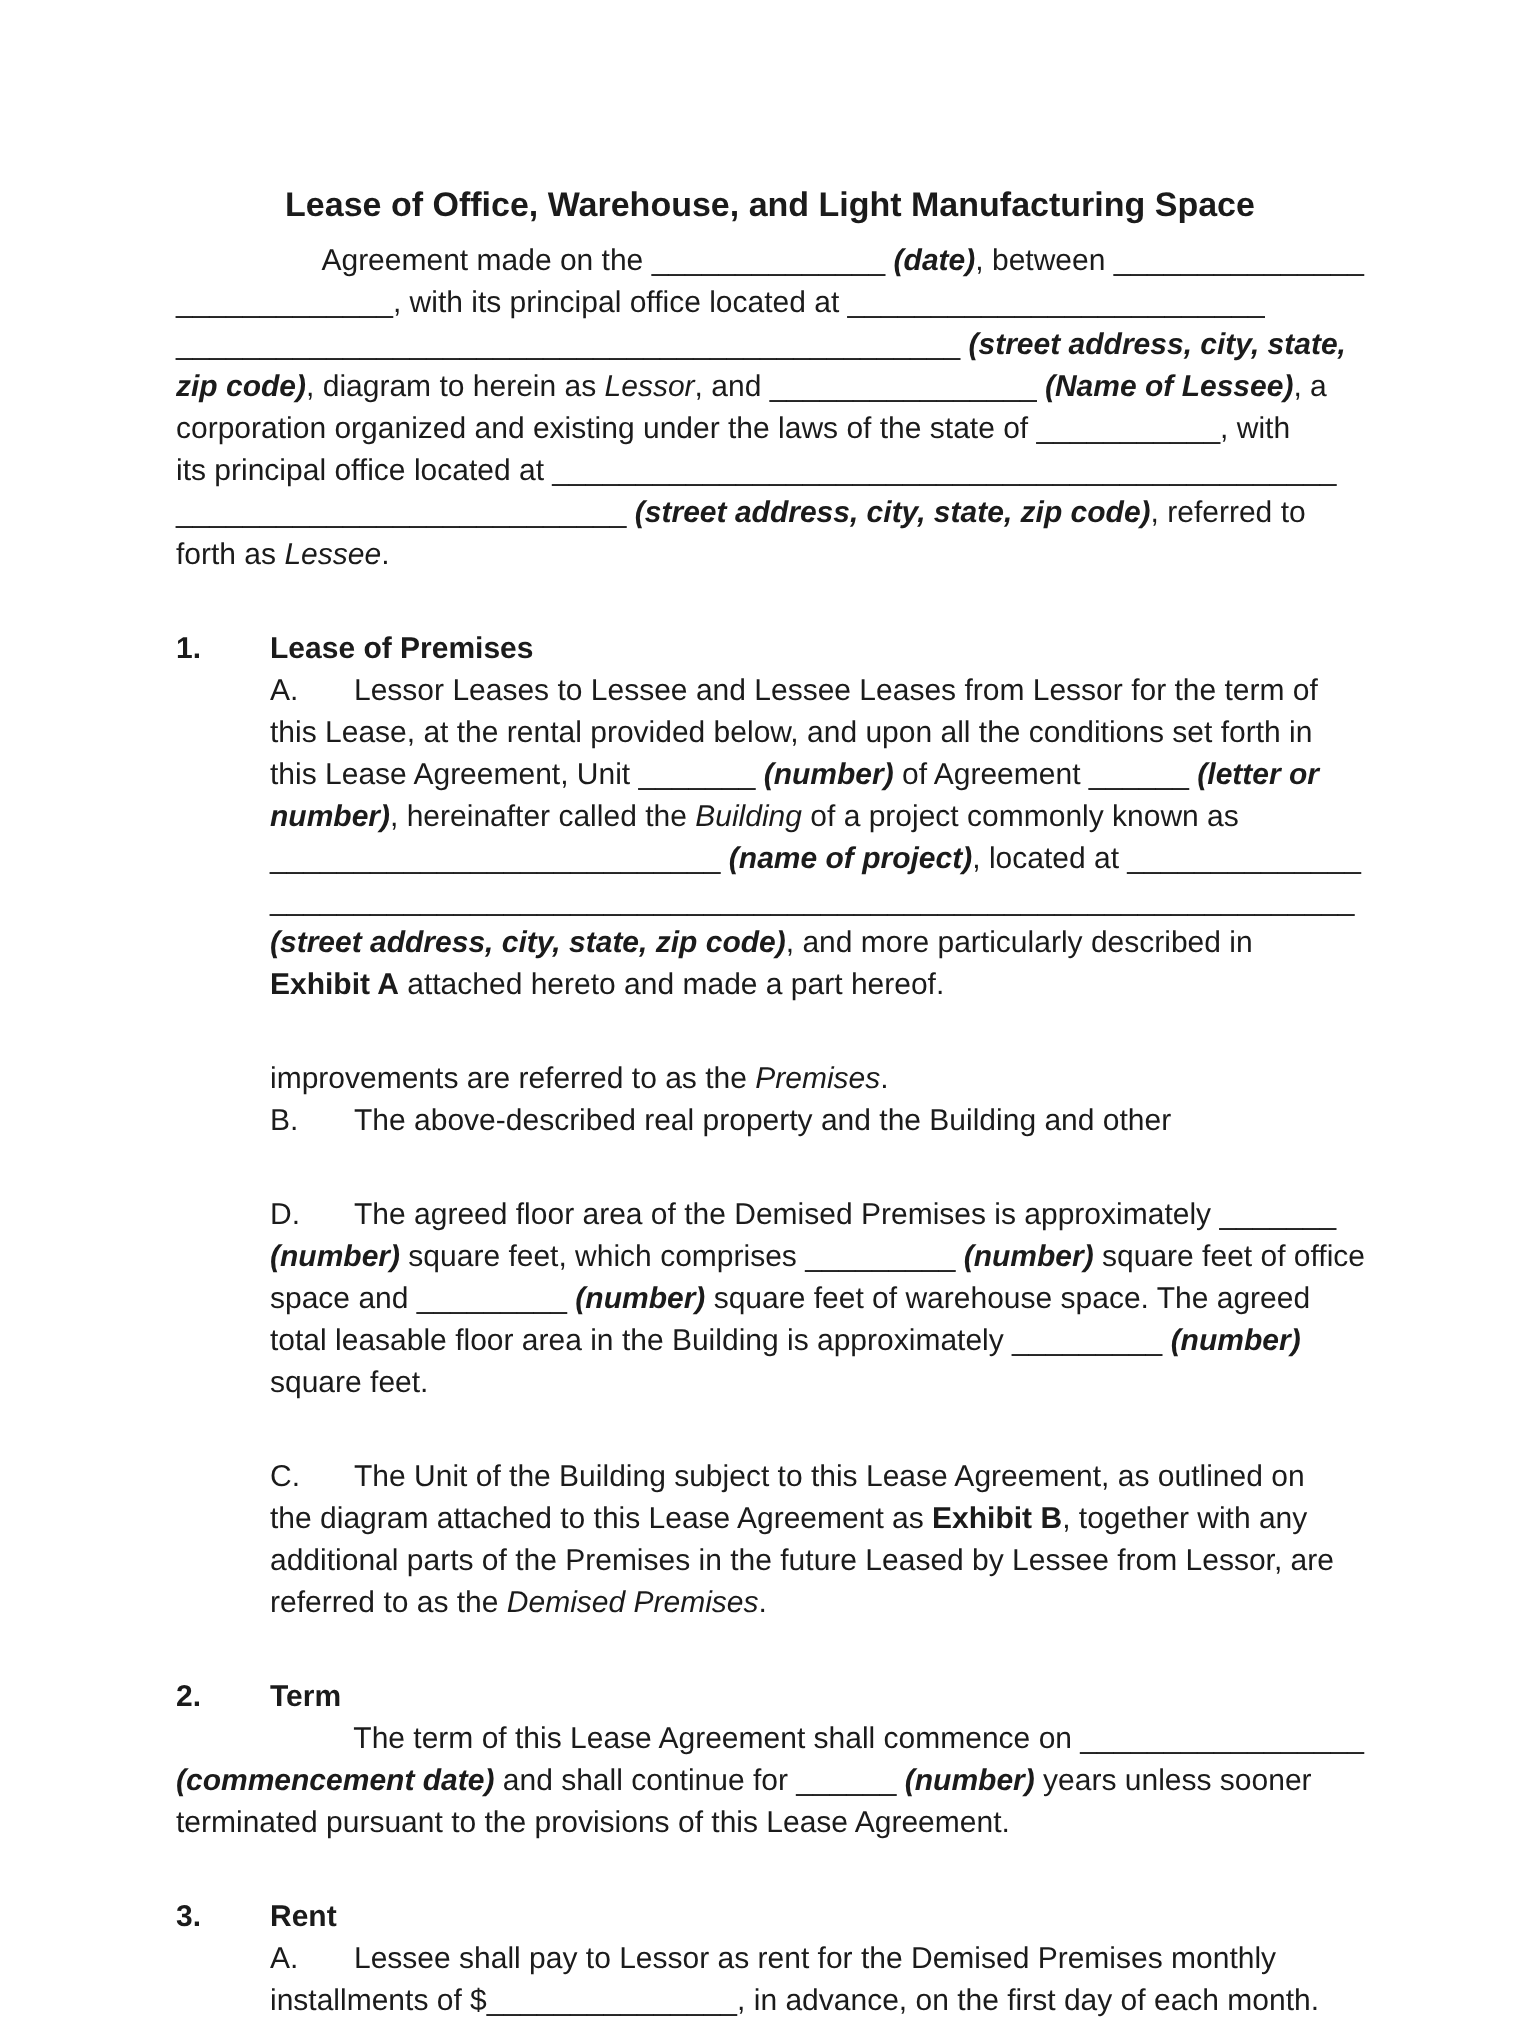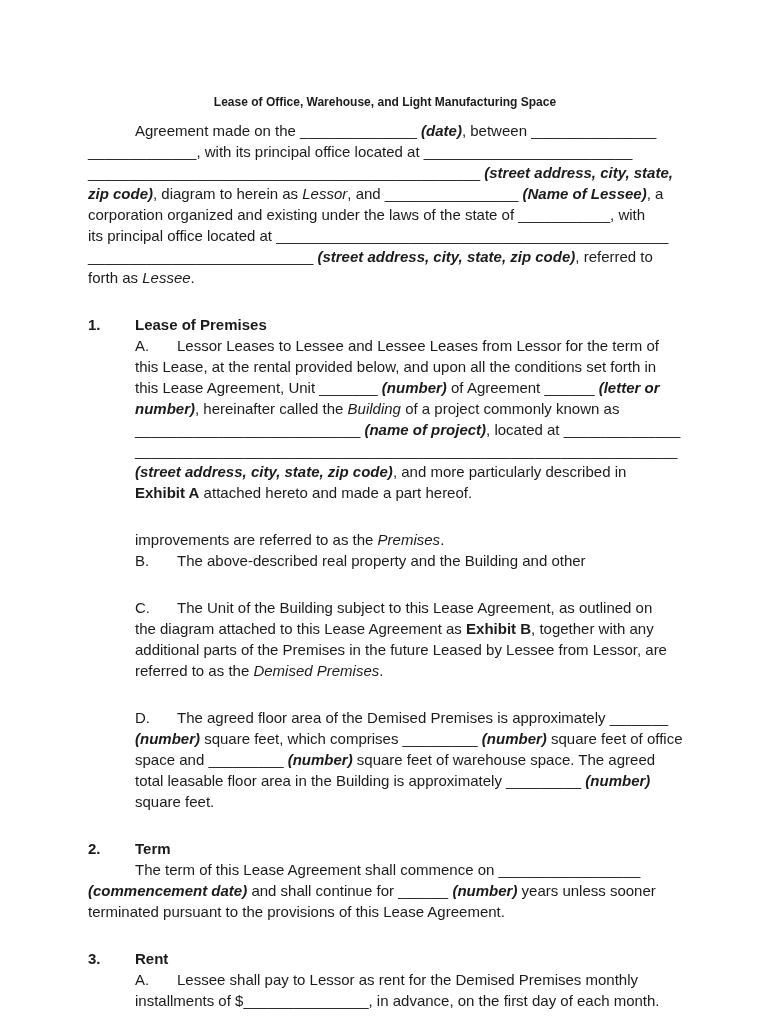--- a/index.html
+++ b/index.html
@@ -10,30 +10,30 @@
     overflow:hidden;
     font-family:"Liberation Sans","DejaVu Sans",sans-serif;
     font-size:15px;
     line-height:21px;
     color:#1b1b1b;
     box-sizing:border-box;
     padding:92px 0 0 88px;
   }
   .doc{width:594px;}
   .title{
-    font-size:12px;font-weight:bold;
+    font-size:17px;font-weight:bold;
     text-align:center;
     margin:0 0 7px 0;
     line-height:21px;
   }
   .block{margin:0;}
   .block.gap{margin-top:26px;}
   .block.sub{padding-left:47px;}
   .line{white-space:pre;height:21px;}
-  .line.fi{padding-left:47px;}
+  .line.fi{padding-left:47px;text-align:right;}
   .b{font-weight:bold;}
   .i{font-style:italic;}
   .bi{font-weight:bold;font-style:italic;}
   .tab{display:inline-block;width:42px;}
   .tabnum{display:inline-block;width:47px;font-weight:bold;}
   .blank{letter-spacing:0;}
 </style>
 </head>
 <body>
 
@@ -62,31 +62,31 @@
           <div class="line"><span class="blank">___________________________</span><span> </span><span class="bi">(name of project)</span><span>, located at </span><span class="blank">______________</span></div>
           <div class="line"><span class="blank">_________________________________________________________________</span></div>
           <div class="line"><span class="bi">(street address, city, state, zip code)</span><span>, and more particularly described in</span></div>
           <div class="line"><span class="b">Exhibit A</span><span> attached hereto and made a part hereof.</span></div>
         </div>
         <div class="block sub gap">
           <div class="line"><span>improvements are referred to as the </span><span class="i">Premises</span><span>.</span></div>
           <div class="line"><span class="tab">B.</span><span>The above-described real property and the Building and other</span></div>
         </div>
         <div class="block sub gap">
-          <div class="line"><span class="tab">C.</span><span>The Unit of the Building subject to this Lease Agreement, as outlined on</span></div>
-          <div class="line"><span>the diagram attached to this Lease Agreement as </span><span class="b">Exhibit B</span><span>, together with any</span></div>
-          <div class="line"><span>additional parts of the Premises in the future Leased by Lessee from Lessor, are</span></div>
-          <div class="line"><span>referred to as the </span><span class="i">Demised Premises</span><span>.</span></div>
-        </div>
-        <div class="block sub gap">
           <div class="line"><span class="tab">D.</span><span>The agreed floor area of the Demised Premises is approximately </span><span class="blank">_______</span></div>
           <div class="line"><span class="bi">(number)</span><span> square feet, which comprises </span><span class="blank">_________</span><span> </span><span class="bi">(number)</span><span> square feet of office</span></div>
           <div class="line"><span>space and </span><span class="blank">_________</span><span> </span><span class="bi">(number)</span><span> square feet of warehouse space. The agreed</span></div>
           <div class="line"><span>total leasable floor area in the Building is approximately </span><span class="blank">_________</span><span> </span><span class="bi">(number)</span></div>
           <div class="line"><span>square feet.</span></div>
+        </div>
+        <div class="block sub gap">
+          <div class="line"><span class="tab">C.</span><span>The Unit of the Building subject to this Lease Agreement, as outlined on</span></div>
+          <div class="line"><span>the diagram attached to this Lease Agreement as </span><span class="b">Exhibit B</span><span>, together with any</span></div>
+          <div class="line"><span>additional parts of the Premises in the future Leased by Lessee from Lessor, are</span></div>
+          <div class="line"><span>referred to as the </span><span class="i">Demised Premises</span><span>.</span></div>
         </div>
         <div class="block gap">
           <div class="line"><span class="tabnum">2.</span><span class="b">Term</span></div>
         </div>
         <div class="block">
           <div class="line fi"><span>The term of this Lease Agreement shall commence on </span><span class="blank">_________________</span></div>
           <div class="line"><span class="bi">(commencement date)</span><span> and shall continue for </span><span class="blank">______</span><span> </span><span class="bi">(number)</span><span> years unless sooner</span></div>
           <div class="line"><span>terminated pursuant to the provisions of this Lease Agreement.</span></div>
         </div>
         <div class="block gap">

